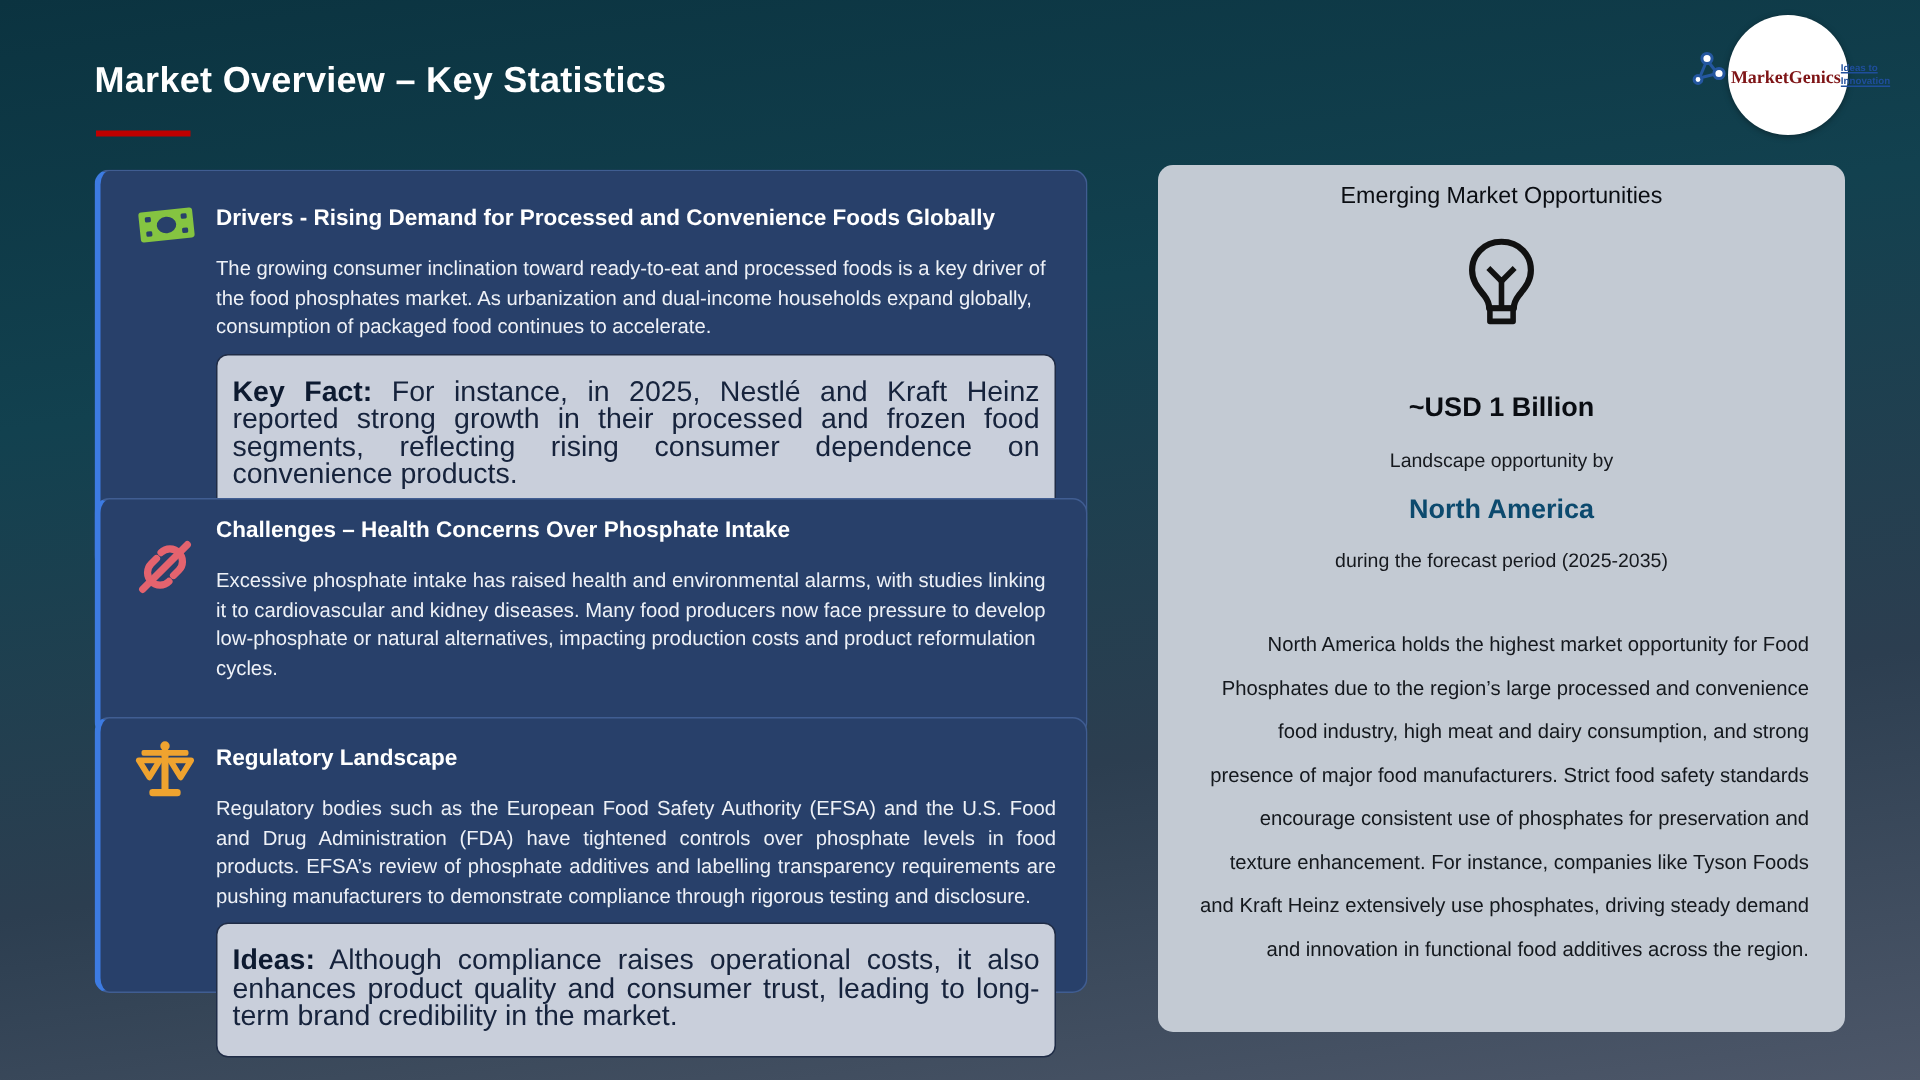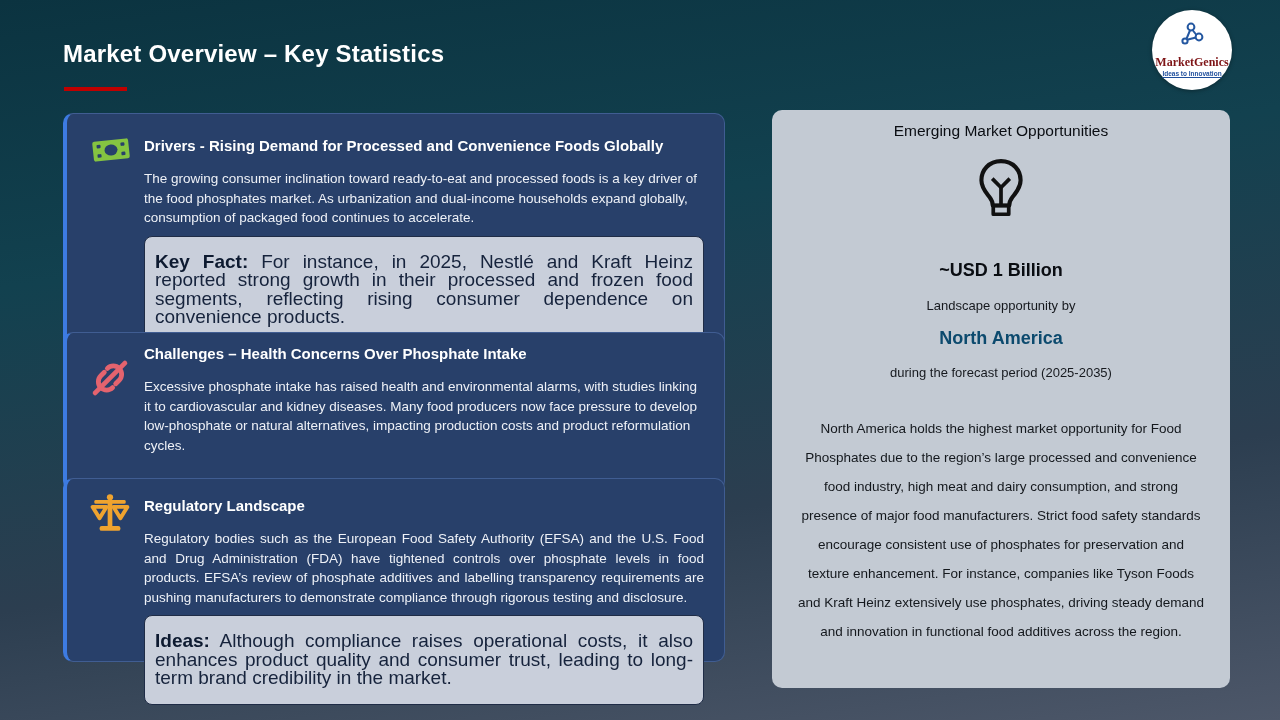--- a/index.html
+++ b/index.html
@@ -15,21 +15,21 @@
   .page-title{
     position:absolute;left:63px;top:40px;margin:0;
     font-size:24px;font-weight:bold;color:#ffffff;letter-spacing:.2px;
   }
   .title-underline{
     position:absolute;left:64px;top:87px;width:63px;height:4px;background:#c00000;
   }
   .logo{
     position:absolute;left:1152px;top:10px;width:80px;height:80px;border-radius:50%;
     background:#ffffff;box-shadow:0 1px 4px rgba(0,0,0,.35);
-    display:flex;flex-direction:column;align-items:center;justify-content:center;
+    display:flex;align-items:center;justify-content:center;
   }
   .logo-name{font-family:"Liberation Serif","DejaVu Serif",serif;font-weight:bold;
     font-size:12px;color:#7e1416;line-height:13px;margin-top:2px;}
   .logo-tagline{font-size:6.5px;font-weight:bold;color:#1f4e9c;
     text-decoration:underline;line-height:9px;}
 
   
   .card{
     position:absolute;left:63px;width:662px;box-sizing:border-box;
     background:#28406a;border:1px solid rgba(110,150,220,.35);
@@ -61,21 +61,21 @@
     position:absolute;left:772px;top:110px;width:458px;height:578px;box-sizing:border-box;
     background:#c3cad3;border-radius:10px;color:#101418;text-align:center;
   }
   .panel-title{font-size:15.5px;font-weight:normal;margin:12px 0 0 0;color:#0a0d12;}
   .panel-icon{margin-top:16px;}
   .panel-value{font-size:18px;font-weight:bold;margin-top:34px;color:#0a0d12;}
   .panel-subtitle{font-size:13px;margin-top:17px;color:#16191e;}
   .panel-region{font-size:18px;font-weight:bold;margin-top:15px;color:#0c4a6e;}
   .panel-period{font-size:13px;margin-top:16px;color:#16191e;}
   .panel-desc{
-    font-size:13.5px;line-height:29px;margin:34px 24px 0 24px;color:#14181d;
+    font-size:13.5px;line-height:29px;margin:34px 24px 0 24px;color:#14181d;text-align:right;
   }
 </style>
 </head>
 <body>
 
 <div class="slide">
 
   <h1 class="page-title">Market Overview – Key Statistics</h1>
   <div class="title-underline"></div>
 

